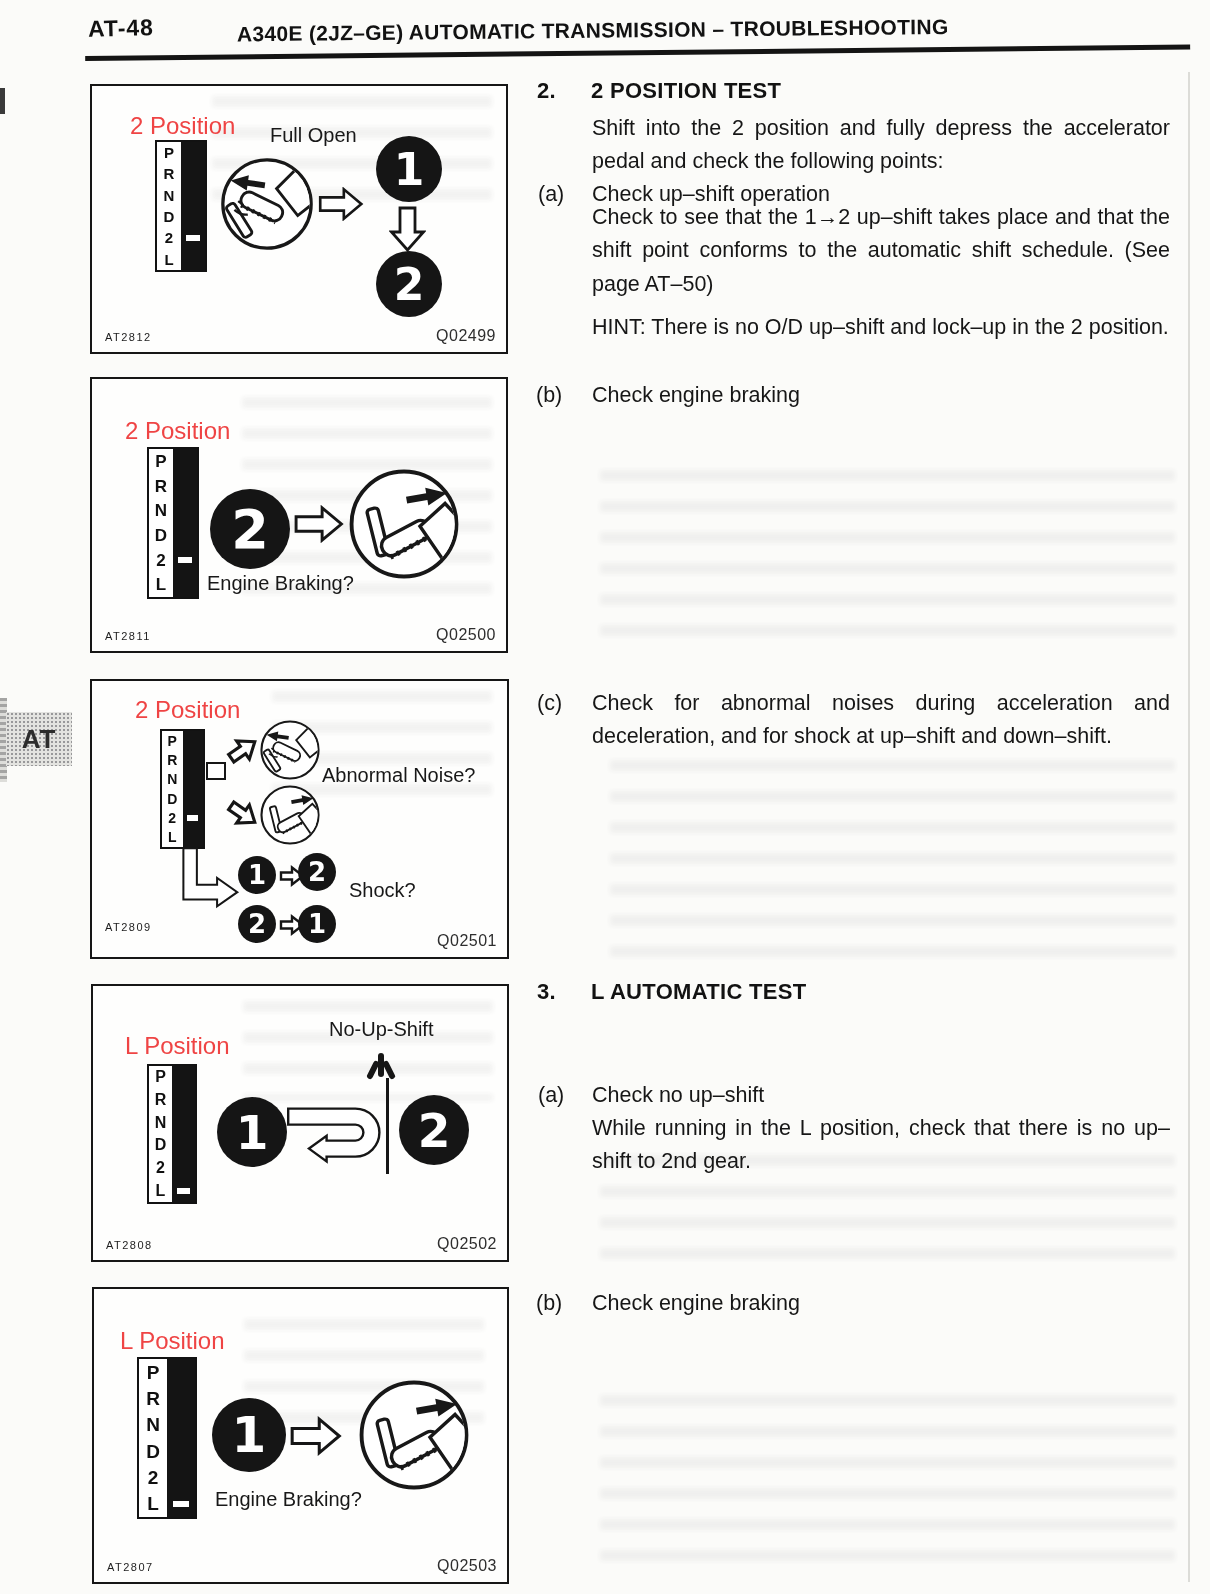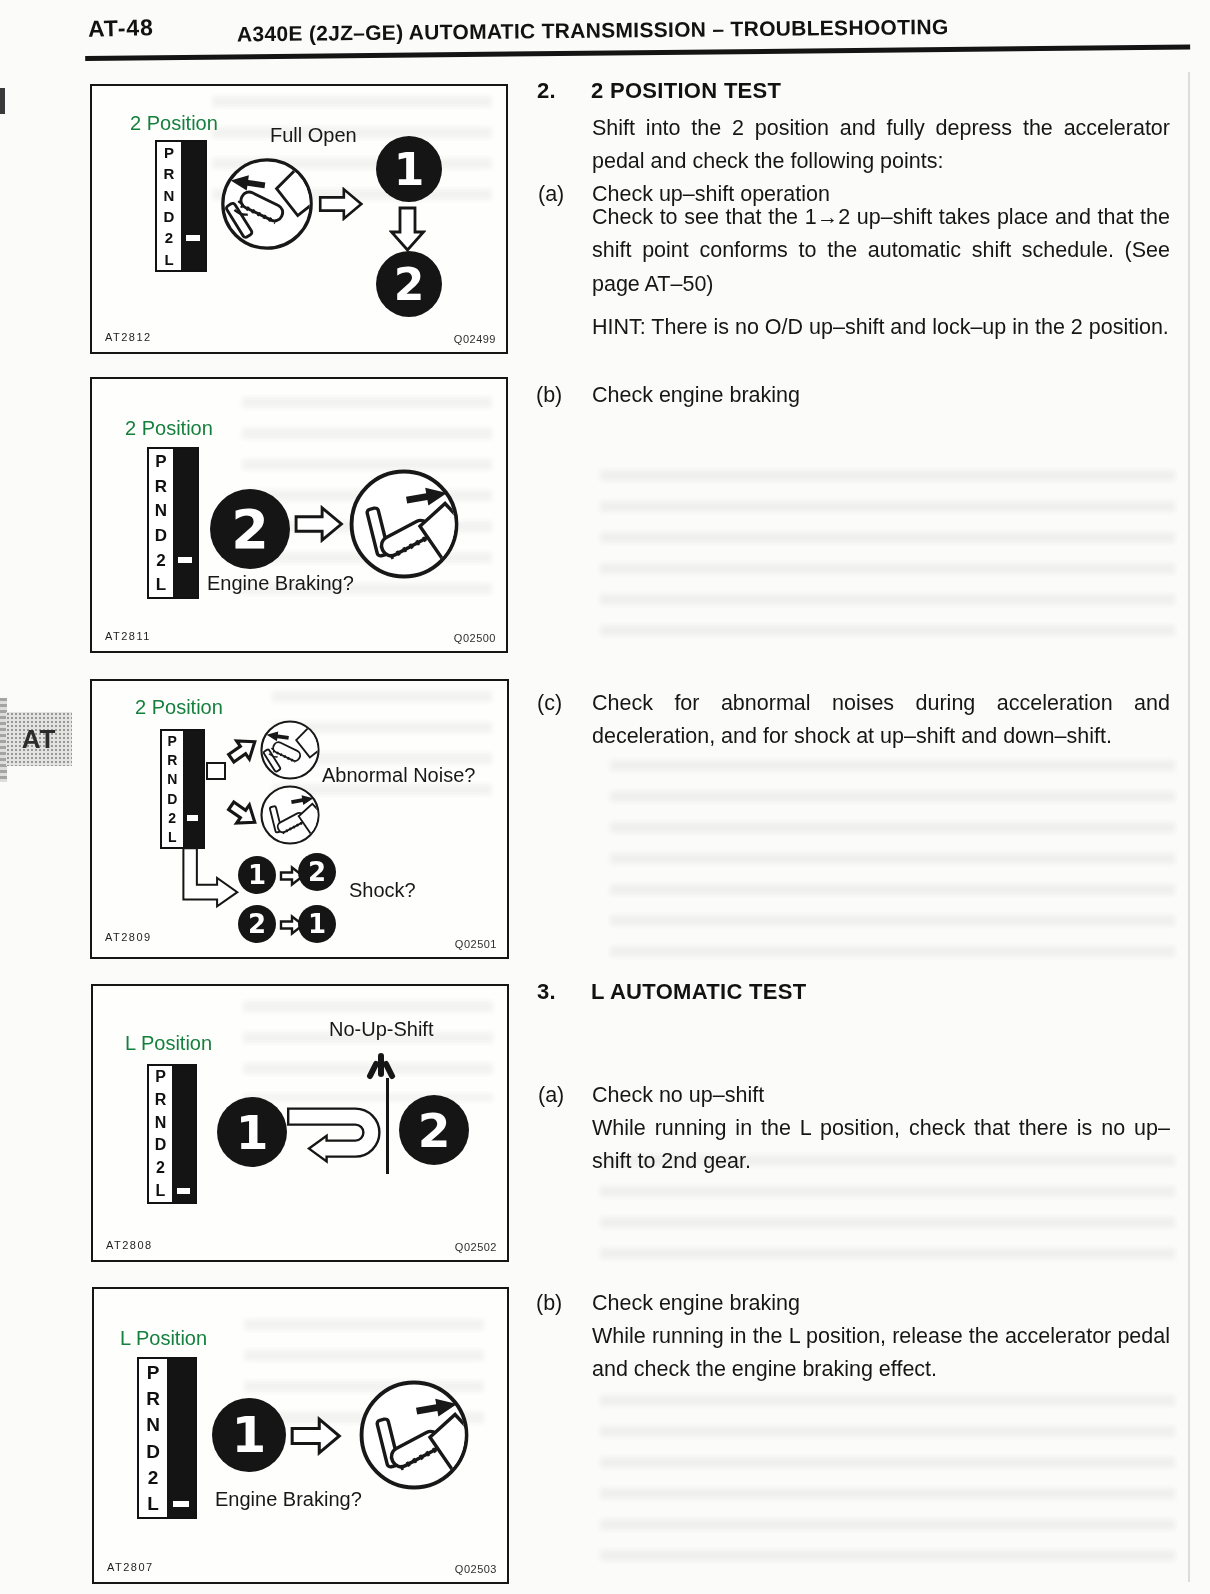--- a/index.html
+++ b/index.html
@@ -1,23 +1,23 @@
 <!DOCTYPE html>
 <html><head>
 <meta charset="utf-8">
 <style>
   html,body{margin:0;padding:0;background:#e8e8e6}
   .page{position:relative;width:1210px;height:1594px;background:#fbfbf9;
         font-family:"Liberation Sans",sans-serif;color:#1b1b1b;overflow:hidden}
   .abs{position:absolute}
   .fig{position:absolute;border:2.5px solid #161616;background:#fefefd}
-  .fig-label{position:absolute;font-size:20px;color:#15803d;white-space:nowrap}
+  .fig-label{position:absolute;font-size:24px;color:#ef4444;white-space:nowrap}
   .cap{position:absolute;font-size:20px;color:#181818;white-space:nowrap}
   .code{position:absolute;font-size:11px;letter-spacing:1.5px;color:#1d1d1d}
-  .pcode{position:absolute;font-size:11px;color:#2e2e2e;letter-spacing:.5px}
+  .pcode{position:absolute;font-size:16px;color:#2e2e2e;letter-spacing:.5px}
   .selector{position:absolute;display:flex;border:2.5px solid #121212;background:#fff;box-sizing:border-box}
   .sel-l{width:50%;display:flex;flex-direction:column;background:#fff}
   .sel-l span{flex:1;display:flex;align-items:center;justify-content:center;font-weight:700;color:#101010;line-height:1}
   .sel-b{width:50%;background:#141414;position:relative}
   .sel-dash{position:absolute;left:20%;width:58%;height:6px;background:#fff;top:calc(var(--dash) - 3px)}
   .ncirc{position:absolute;border-radius:50%;background:#151515;color:#fff;display:flex;
          align-items:center;justify-content:center;font-weight:700;font-family:"DejaVu Sans",sans-serif}
   .txt{position:absolute;font-size:21.5px;line-height:33.4px;color:#161616}
   .just{text-align:justify}
   .sechead{position:absolute;font-weight:700;font-size:22px;letter-spacing:.3px;color:#121212;white-space:nowrap}
@@ -212,21 +212,21 @@
     <svg class="abs" style="left:187px;top:184px;width:26px;height:22px">
         <use href="#arr-small"></use>
       </svg>
     <div class="ncirc" style="left:206px;top:172px;width:38px;height:38px;font-size:26px">2</div>
     <div class="ncirc" style="left:146px;top:224px;width:38px;height:38px;font-size:26px">2</div>
     <svg class="abs" style="left:187px;top:233px;width:26px;height:22px">
         <use href="#arr-small"></use>
       </svg>
     <div class="ncirc" style="left:206px;top:224px;width:38px;height:38px;font-size:26px">1</div>
     <div class="cap" style="left:257px;top:198px">Shock?</div>
-    <div class="code" style="left:13px;bottom:14px">AT2809</div>
+    <div class="code" style="left:13px;bottom:24px">AT2809</div>
     <div class="pcode" style="right:10px;bottom:7px">Q02501</div>
   </div>
 
   <div class="fig" style="left:91px;top:984px;width:414px;height:274px">
     <div class="ghost" style="left:150px;top:15px;width:250px;height:100px"></div>
     <div class="fig-label" style="left:32px;top:46px">L Position</div>
     <div class="selector" style="left:54px;top:78px;width:50px;height:140px;--dash:91.7%;font-size:16px">
       <div class="sel-l">
         <span>P</span>
         <span>R</span>
@@ -298,15 +298,14 @@
 
   <div class="sechead" style="left:537px;top:979px">3.</div>
   <div class="sechead" style="left:591px;top:979px">L AUTOMATIC TEST</div>
 
   <div class="txt" style="left:538px;top:1079px">(a)</div>
   <div class="txt" style="left:592px;top:1079px">Check no up–shift</div>
   <div class="txt just" style="left:592px;top:1112px;width:578px">While running in the L position, check that there is no up–shift to 2nd gear.</div>
 
   <div class="txt" style="left:536px;top:1287px">(b)</div>
   <div class="txt" style="left:592px;top:1287px">Check engine braking</div>
-  <div class="txt just" style="left:592px;top:1320px;width:578px">While running in the L position, release the accelera­tor pedal and check the engine braking effect.</div>
 
 </div>
 
 </body></html>

